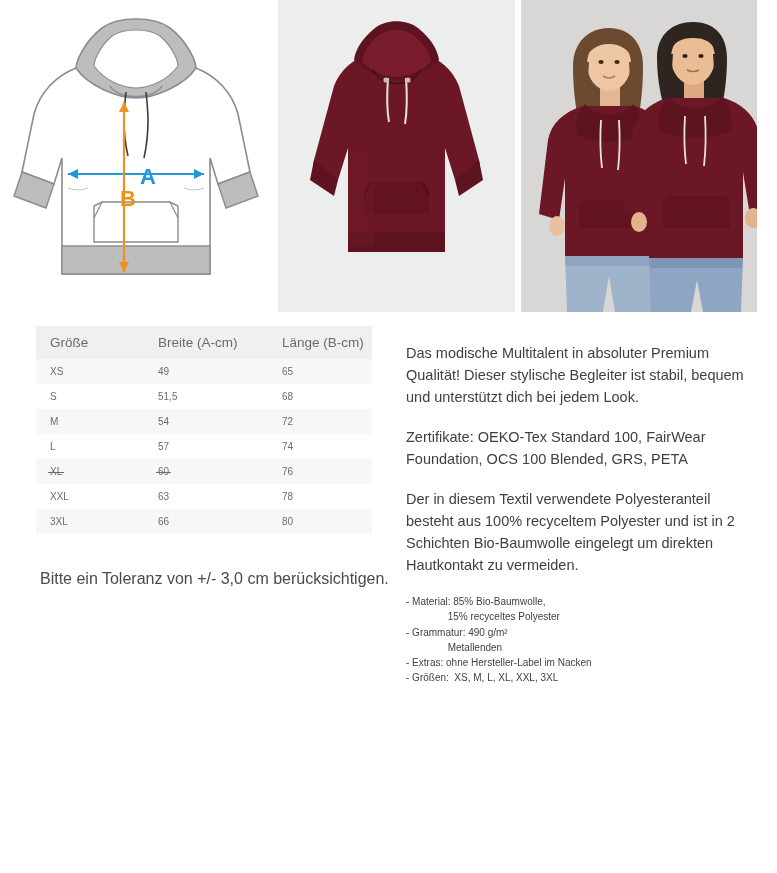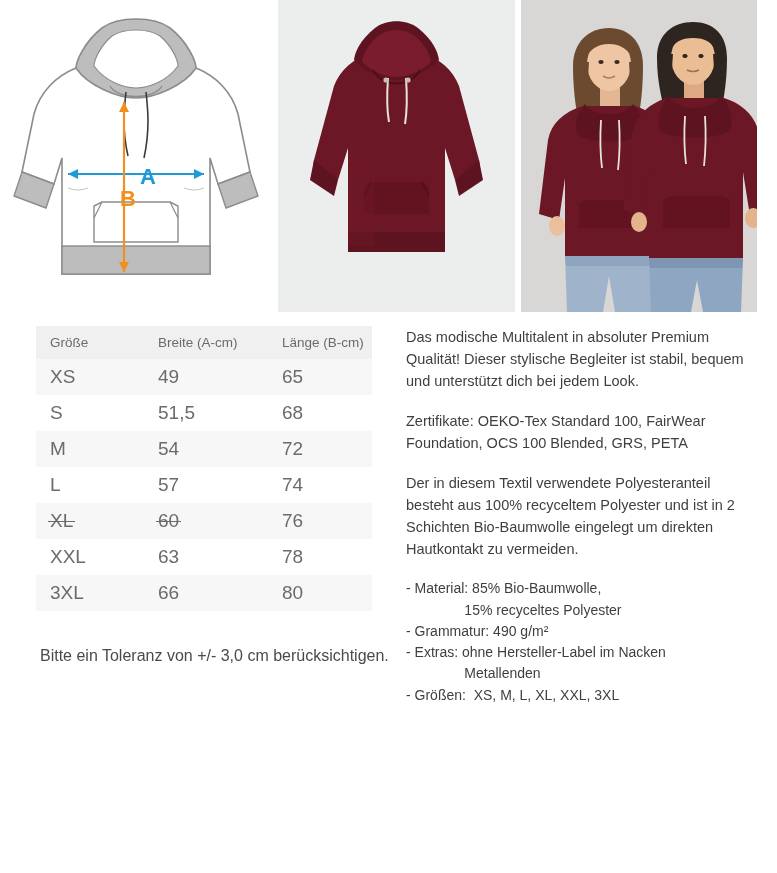--- a/index.html
+++ b/index.html
@@ -55,40 +55,41 @@
     display: flex;
     padding: 14px 0 0 0;
   }
   .left-col {
     width: 406px;
     padding-left: 36px;
   }
   .right-col {
     width: 371px;
     padding-right: 30px;
+    margin-top: 16px;
   }
 
   
   table.size-table {
     border-collapse: collapse;
     width: 336px;
     font-size: 13.5px;
     color: #6b6b6b;
   }
   table.size-table th {
     font-weight: normal;
     text-align: left;
     padding: 9px 0 9px 14px;
     color: #6b6b6b;
     background: #f0f0f0;
     font-size: 13.5px;
   }
   table.size-table td {
     padding: 7px 0 7px 14px;
-    font-size: 19px;
+    font-size: 10px;
   }
   table.size-table tr.odd td { background: #f7f7f7; }
   table.size-table tr.even td { background: #ffffff; }
   table.size-table th.c0, table.size-table td.c0 { width: 108px; }
   table.size-table th.c1, table.size-table td.c1 { width: 124px; }
   table.size-table th.c2, table.size-table td.c2 { width: 104px; }
 
   .strike-row td.c0 {
     position: relative;
   }
@@ -127,21 +128,21 @@
   .desc p {
     margin: 0 0 18px 0;
     font-size: 14.5px;
     line-height: 1.52;
     color: #3f3f3f;
   }
   .bullets {
     margin-top: 4px;
   }
   .bullets div {
-    font-size: 14px;
+    font-size: 10px;
     line-height: 1.52;
     color: #3f3f3f;
     white-space: pre;
   }
 </style>
 </head>
 <body>
 
 <div class="image-row">
 
@@ -334,18 +335,18 @@
   </div>
 
   <div class="right-col desc">
     <p>Das modische Multitalent in absoluter Premium Qualität! Dieser stylische Begleiter ist stabil, bequem und unterstützt dich bei jedem Look.</p>
     <p>Zertifikate: OEKO-Tex Standard 100, FairWear Foundation, OCS 100 Blended, GRS, PETA</p>
     <p>Der in diesem Textil verwendete Polyesteranteil besteht aus 100% recyceltem Polyester und ist in 2 Schichten Bio-Baumwolle eingelegt um direkten Hautkontakt zu vermeiden.</p>
     <div class="bullets" id="spec-list">
         <div>- Material: 85% Bio-Baumwolle,</div>
         <div>               15% recyceltes Polyester</div>
         <div>- Grammatur: 490 g/m²</div>
+        <div>               Metallenden</div>
         <div>- Extras: ohne Hersteller-Label im Nacken</div>
-        <div>               Metallenden</div>
         <div>- Größen:  XS, M, L, XL, XXL, 3XL</div>
       </div>
   </div>
 </div>
 
 </body></html>

